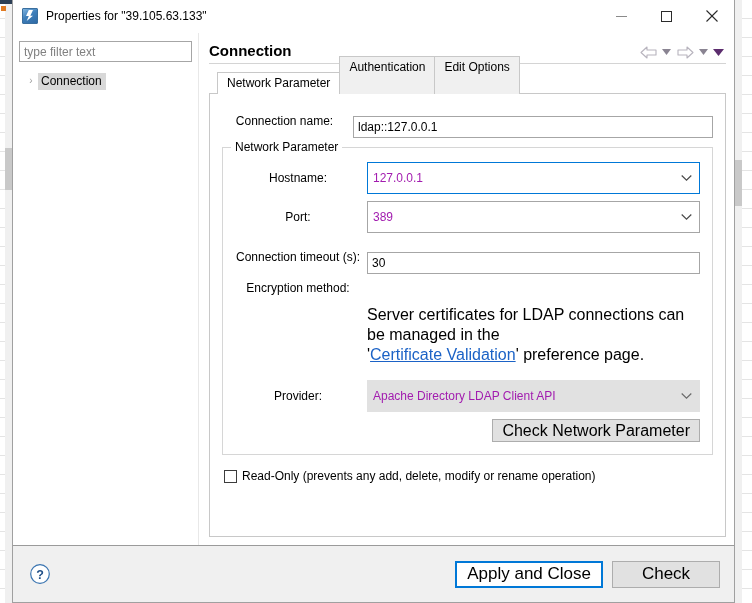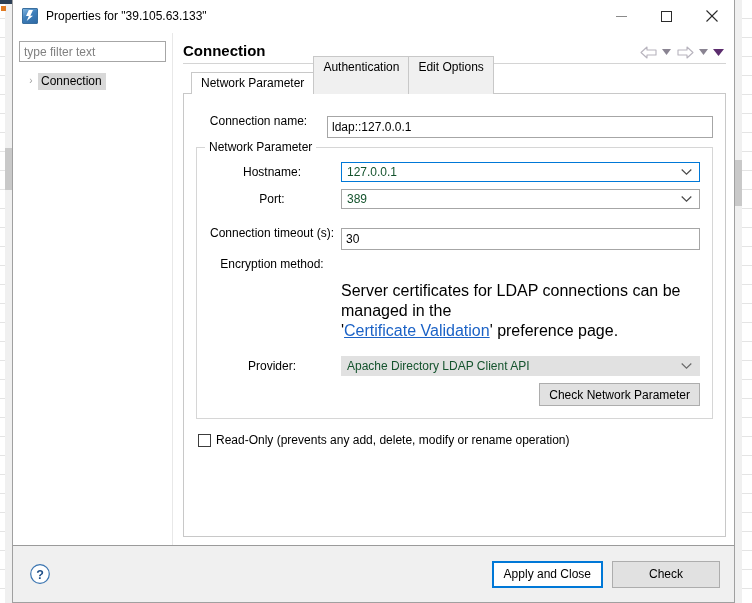--- a/index.html
+++ b/index.html
@@ -126,21 +126,21 @@
   
   .body-area {
     flex: 1;
     display: flex;
     background: #ffffff;
     min-height: 0;
   }
 
   
   .left-pane {
-    width: 160px;
+    width: 186px;
     flex: none;
     background: #ffffff;
     padding: 8px 6px 8px 6px;
     box-sizing: border-box;
     border-right: 1px solid #e8e8e8;
   }
   .filter-box {
     width: 100%;
     height: 21px;
     box-sizing: border-box;
@@ -289,29 +289,29 @@
     font-family: "Liberation Sans", sans-serif;
     font-size: 12px;
     color: #000;
     padding: 0 4px;
     outline: none;
     margin-top: 12px;
   }
 
   .combo {
     position: relative;
-    height: 20px;
+    height: 32px;
     box-sizing: border-box;
     background: #ffffff;
     border: 1px solid #a6a6a6;
     display: flex;
     align-items: center;
     padding: 0 22px 0 5px;
     font-size: 12px;
-    color: #14532d;
+    color: #a21caf;
     white-space: nowrap;
     overflow: hidden;
   }
   .combo.focused { border: 1px solid #0078d7; }
   .combo.readonly {
     background: #e1e1e1;
     border: 1px solid #e1e1e1;
   }
   .combo .chev {
     position: absolute;
@@ -352,21 +352,21 @@
 
   .btn-row {
     display: flex;
     justify-content: flex-end;
     margin-top: 5px;
   }
   .push-btn {
     background: #e1e1e1;
     border: 1px solid #adadad;
     font-family: "Liberation Sans", sans-serif;
-    font-size: 12px;
+    font-size: 16px;
     color: #000;
     height: 23px;
     padding: 0 9px;
     box-sizing: border-box;
     white-space: nowrap;
   }
 
   .checkbox-row {
     display: flex;
     align-items: center;
@@ -398,21 +398,21 @@
     width: 22px; height: 22px;
     flex: none;
   }
   .footer-spacer { flex: 1; }
   .dlg-btn {
     height: 27px;
     min-width: 108px;
     background: #e1e1e1;
     border: 1px solid #adadad;
     font-family: "Liberation Sans", sans-serif;
-    font-size: 12px;
+    font-size: 17px;
     color: #000;
     margin-left: 9px;
     box-sizing: border-box;
     padding: 0 10px;
     white-space: nowrap;
   }
   .dlg-btn.default {
     background: #ffffff;
     border: 2px solid #0078d7;
   }

